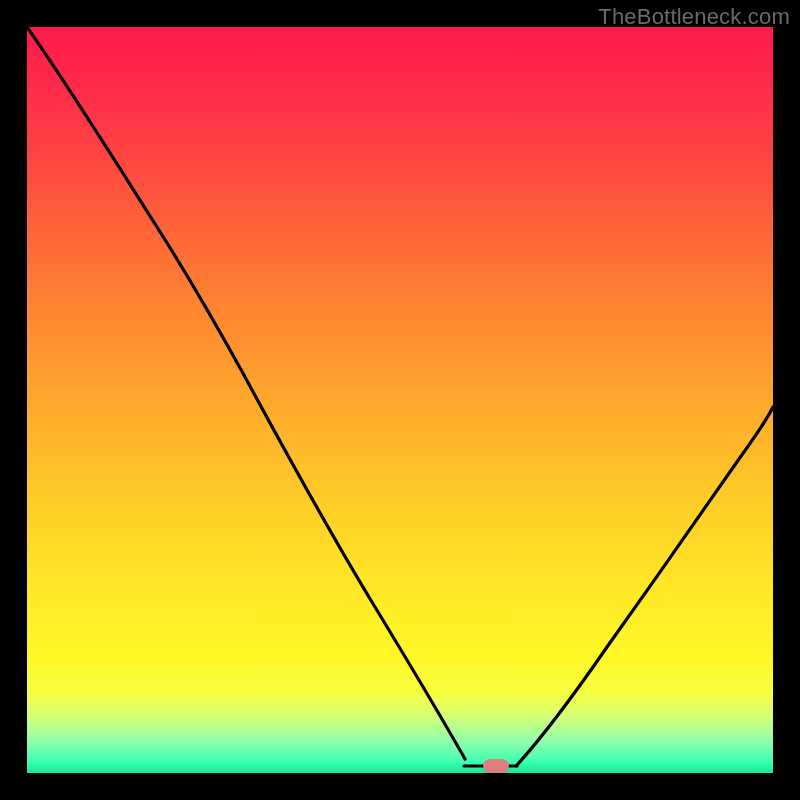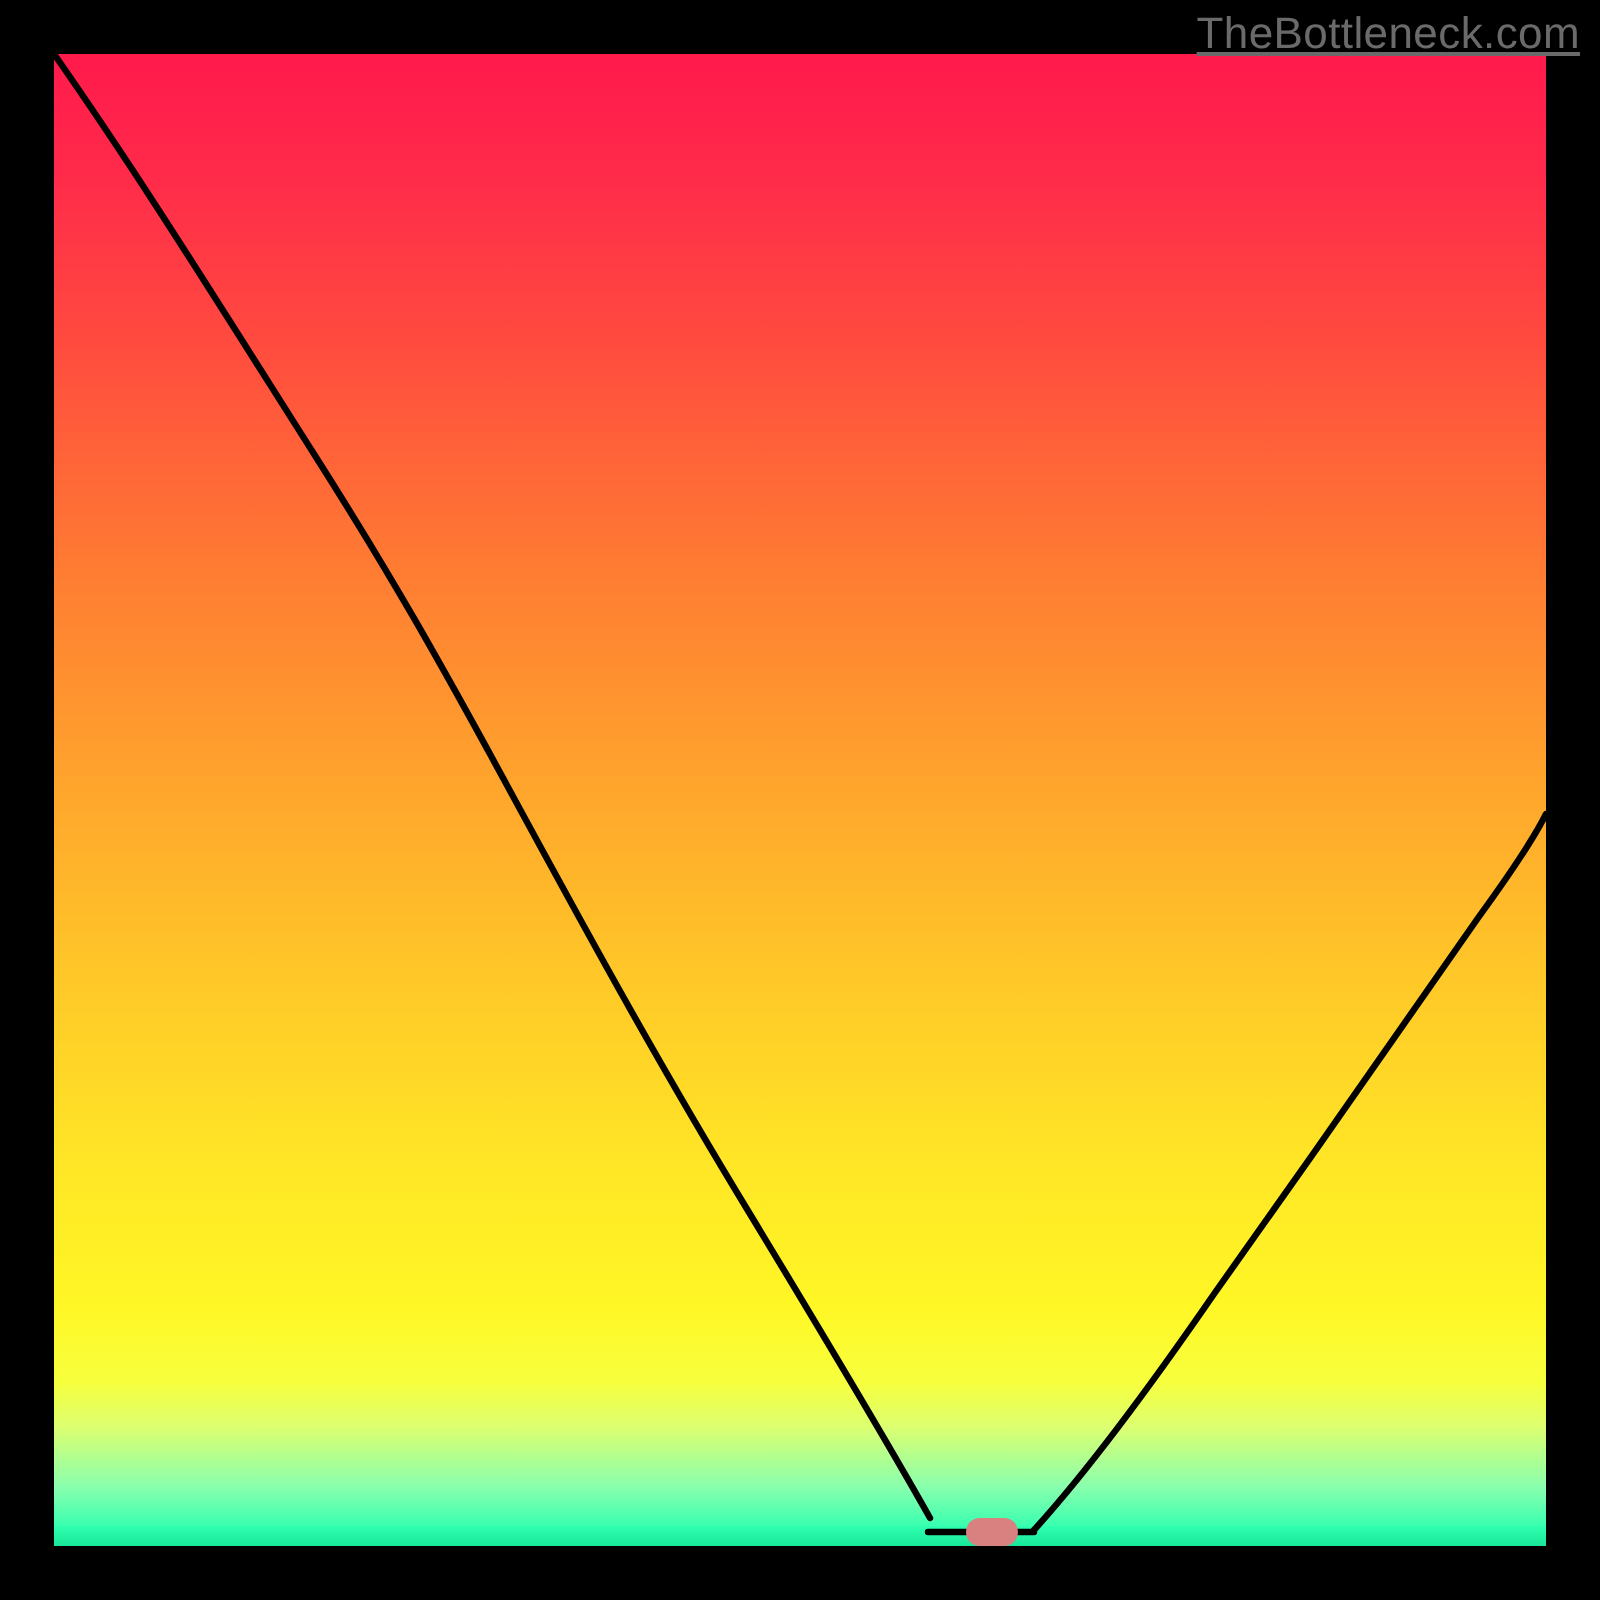--- a/index.html
+++ b/index.html
@@ -56,21 +56,20 @@
     background: linear-gradient(to bottom, #2fffaf 0%, #18e79a 100%);
   }
   .watermark {
     position: absolute;
     top: 4px;
     right: 10px;
     color: #6a6a6a;
     font-size: 22px;
     letter-spacing: 0.2px;
     user-select: none;
-    text-decoration: underline;
   }
   svg.curve {
     position: absolute;
     inset: 0;
     width: 100%;
     height: 100%;
     overflow: visible;
   }
   .curve path, .curve line {
     fill: none;

